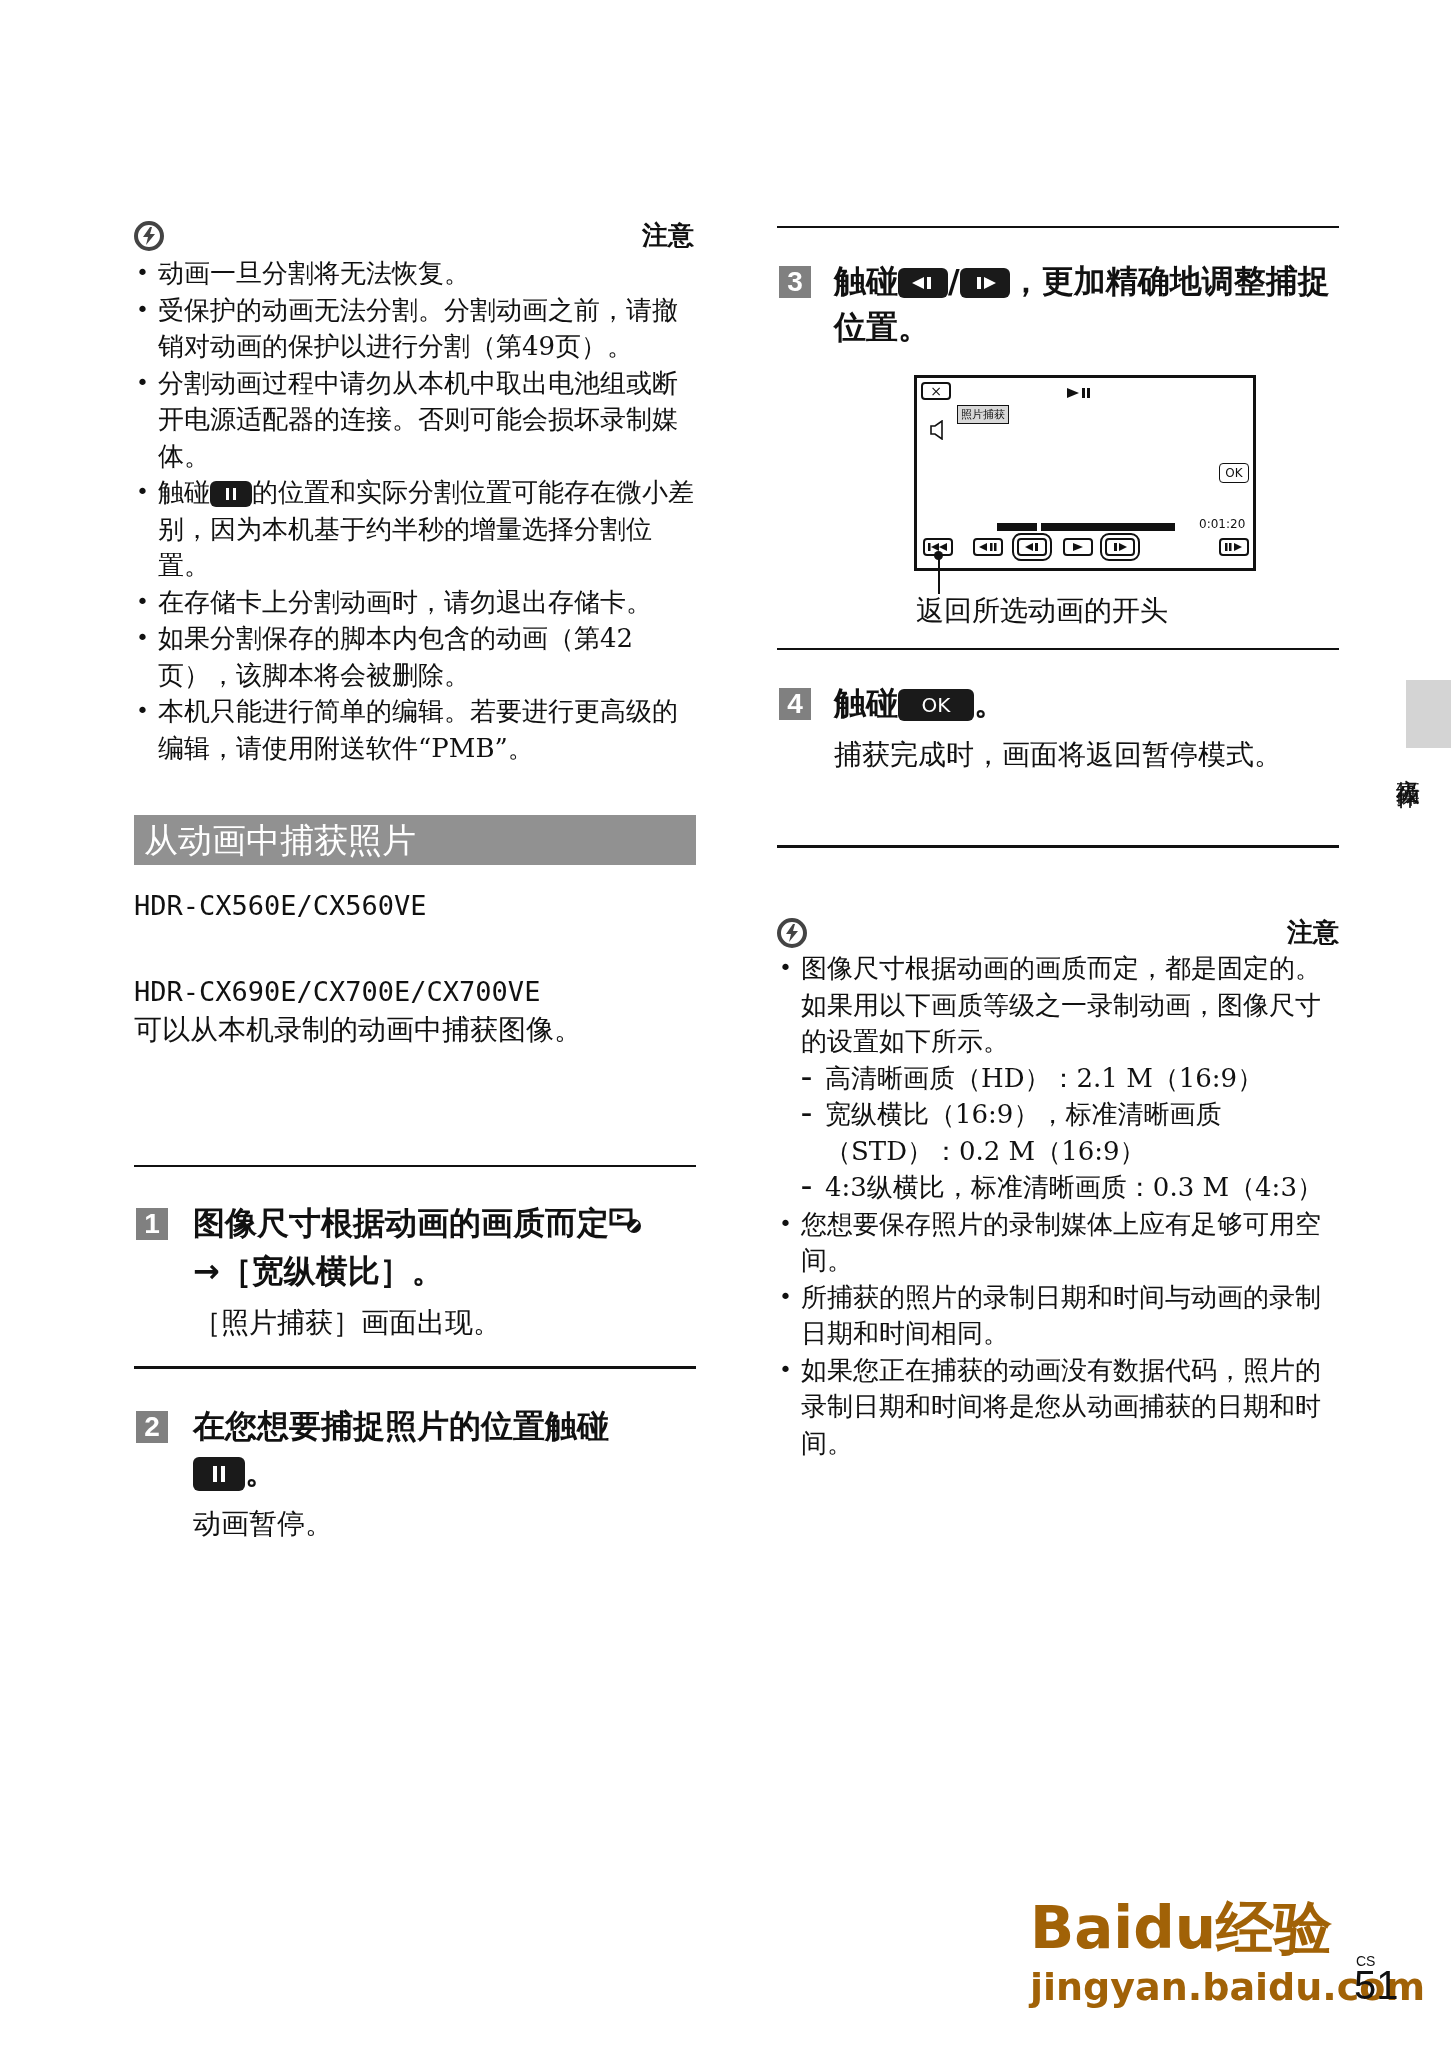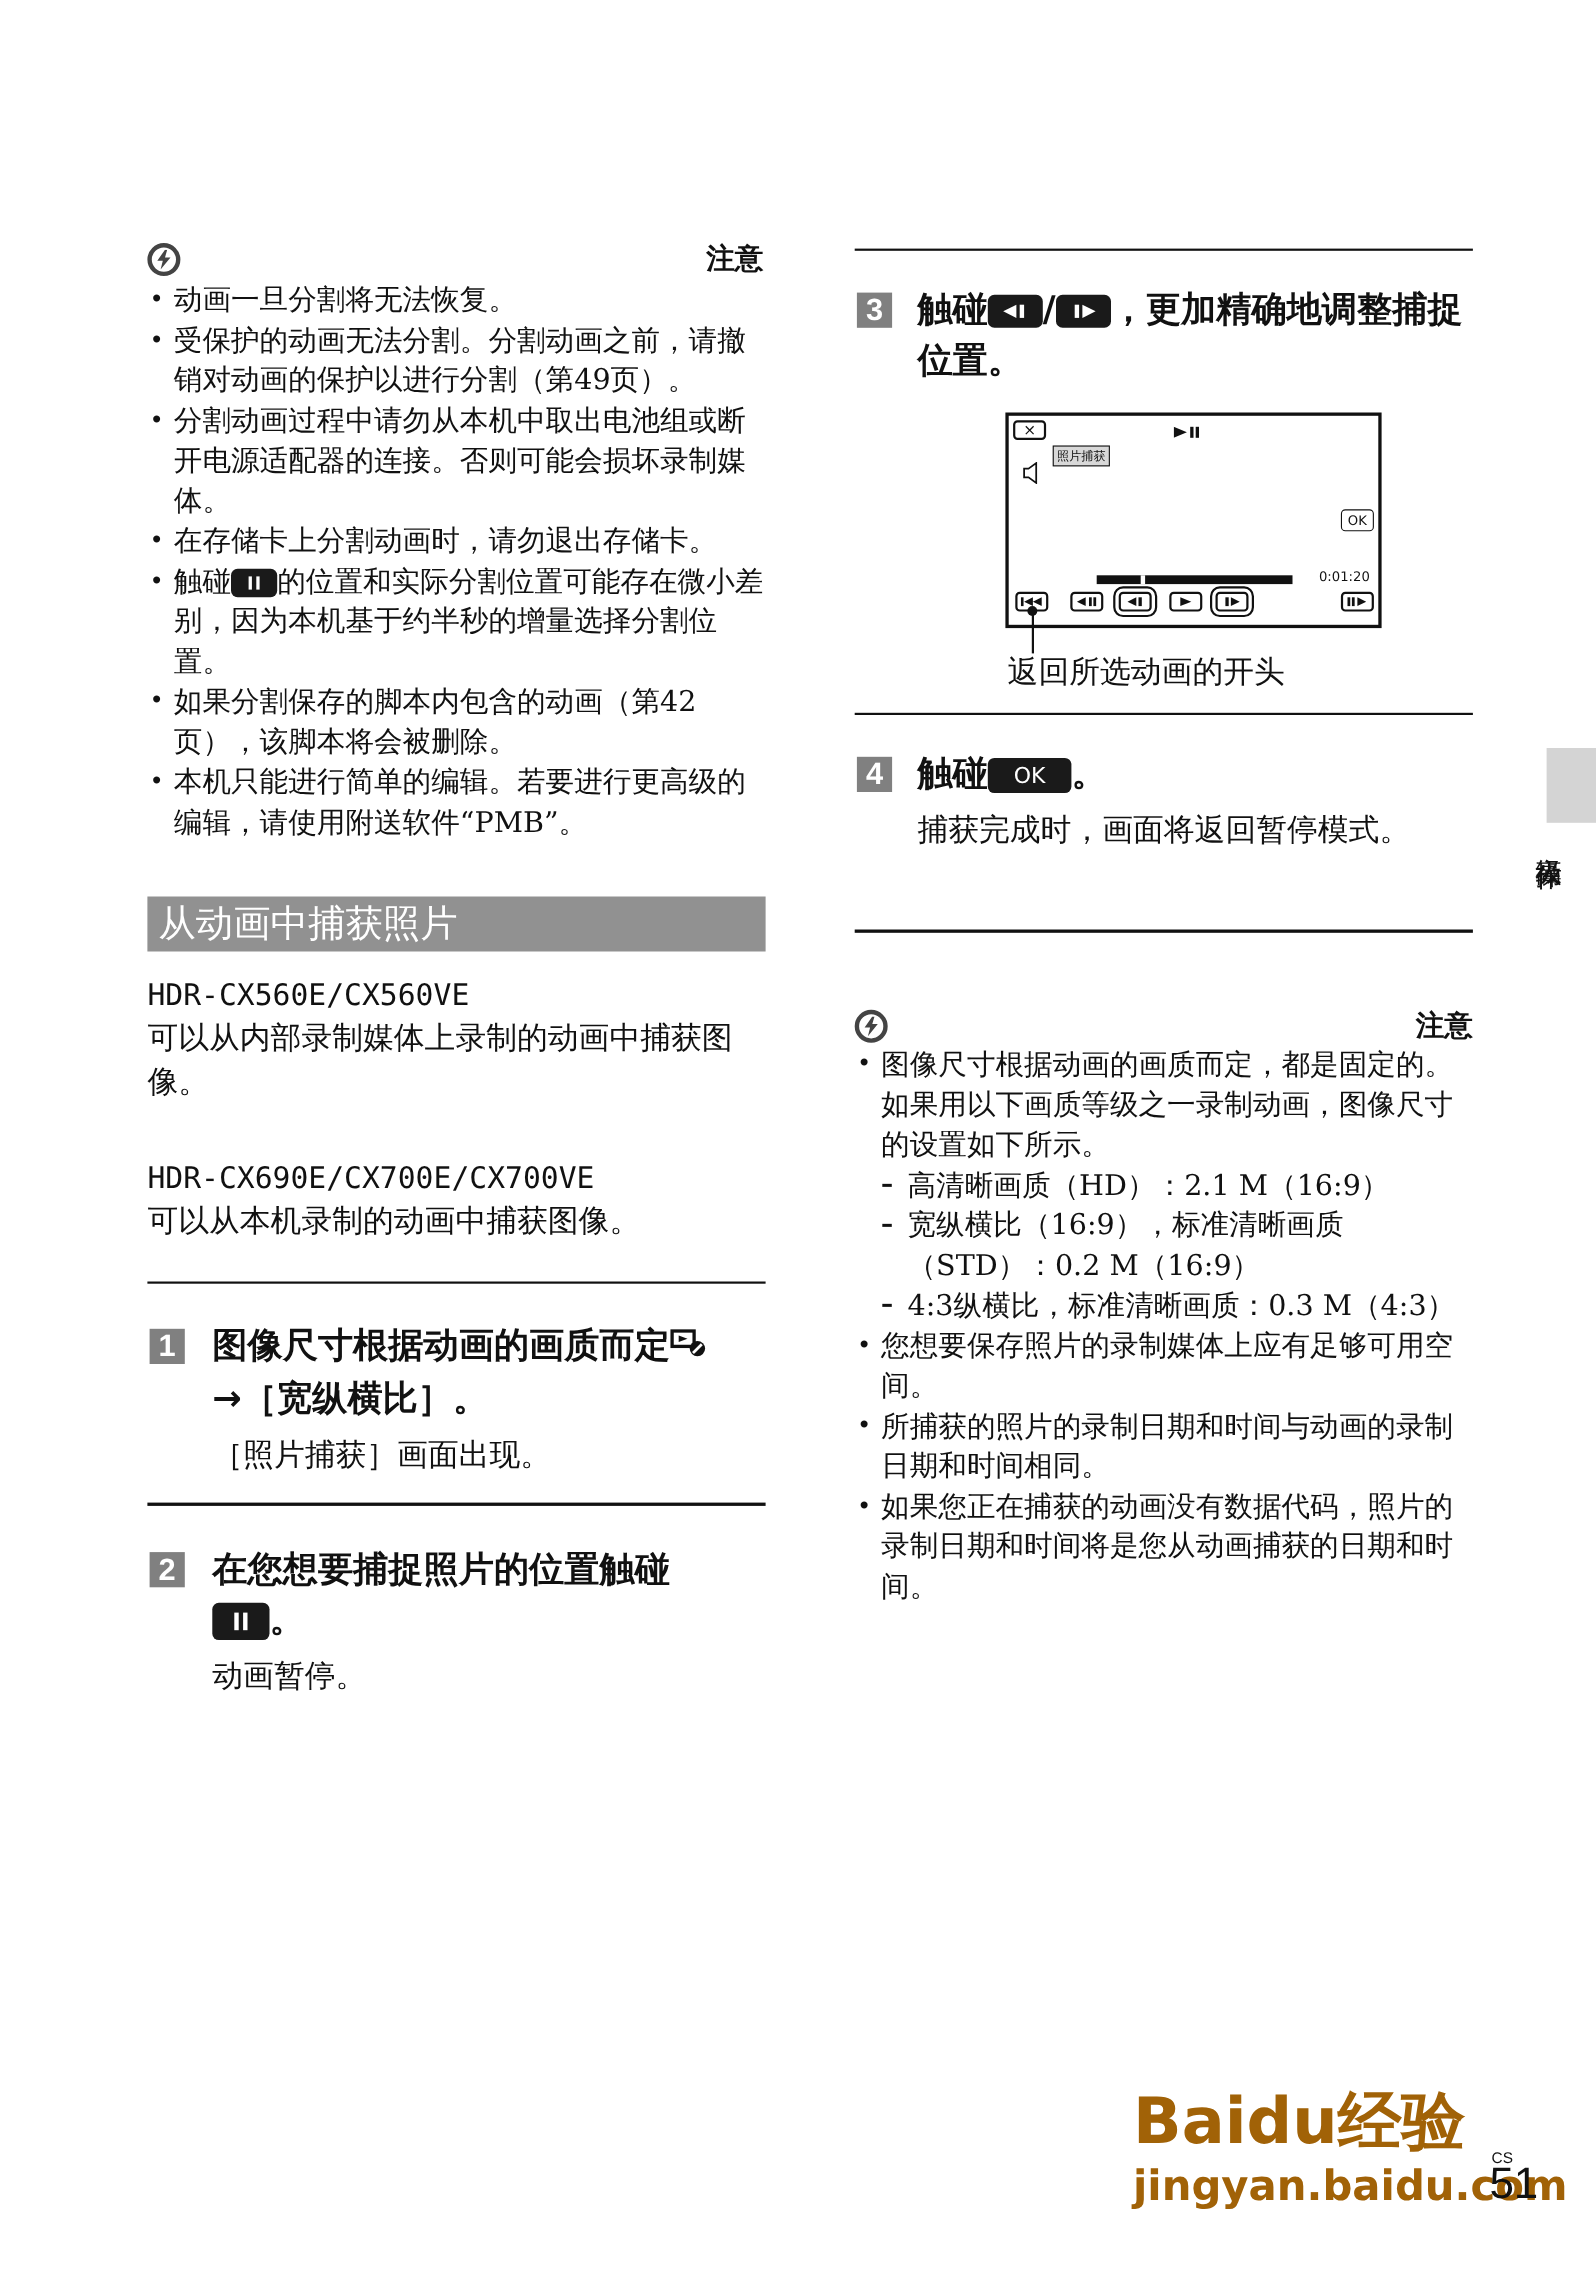--- a/index.html
+++ b/index.html
@@ -53,37 +53,36 @@
       <svg viewBox="0 0 16 18">
           <path d="M9 0 L2 10 H7 L5 18 L14 7 H9 L11 0 Z" fill="#444"></path>
         </svg>
     </span>
     <span>注意</span>
   </div>
   <ul class="bullets" style="margin-top:2px;">
     <li>动画一旦分割将无法恢复。</li>
     <li>受保护的动画无法分割。分割动画之前，请撤销对动画的保护以进行分割（第49页）。</li>
     <li>分割动画过程中请勿从本机中取出电池组或断开电源适配器的连接。否则可能会损坏录制媒体。</li>
-    <li>在存储卡上分割动画时，请勿退出存储卡。</li>
     <li><span>触碰</span><span class="inline-btn" style="width:42px;height:26px;">
           <svg width="14" height="14" viewBox="0 0 14 14">
             <rect x="2" y="1" width="3" height="12" fill="#fff"></rect>
             <rect x="9" y="1" width="3" height="12" fill="#fff"></rect>
           </svg>
         </span><span>的位置和实际分割位置可能存在微小差别，因为本机基于约半秒的增量选择分割位置。</span></li>
+    <li>在存储卡上分割动画时，请勿退出存储卡。</li>
     <li>如果分割保存的脚本内包含的动画（第42页），该脚本将会被删除。</li>
     <li>本机只能进行简单的编辑。若要进行更高级的编辑，请使用附送软件“PMB”。</li>
   </ul>
 </div>
 
 <div class="abs section-bar" style="left:134px; top:815px; width:562px;">从动画中捕获照片</div>
 
 <div class="abs" style="left:134px; top:888px; width:560px;">
   <div class="model">HDR-CX560E/CX560VE</div>
-  <div class="para">可以从内部录制媒体上录制的动画中捕获图像。</div>
   <div class="model" style="margin-top:50px;">HDR-CX690E/CX700E/CX700VE</div>
   <div class="para">可以从本机录制的动画中捕获图像。</div>
 </div>
 
 <div class="abs hr" style="left:134px; top:1165px; width:562px;"></div>
 
 <div class="abs" style="left:136px; top:1200px; width:560px;">
   <div class="abs step-num" style="left:0; top:8px;">1</div>
   <div class="abs step-title" style="left:57px; top:0; width:500px;">
     <span>图像尺寸根据动画的画质而定</span><span style="display:inline-block;vertical-align:middle;"><svg width="34" height="30" viewBox="0 0 34 30">

